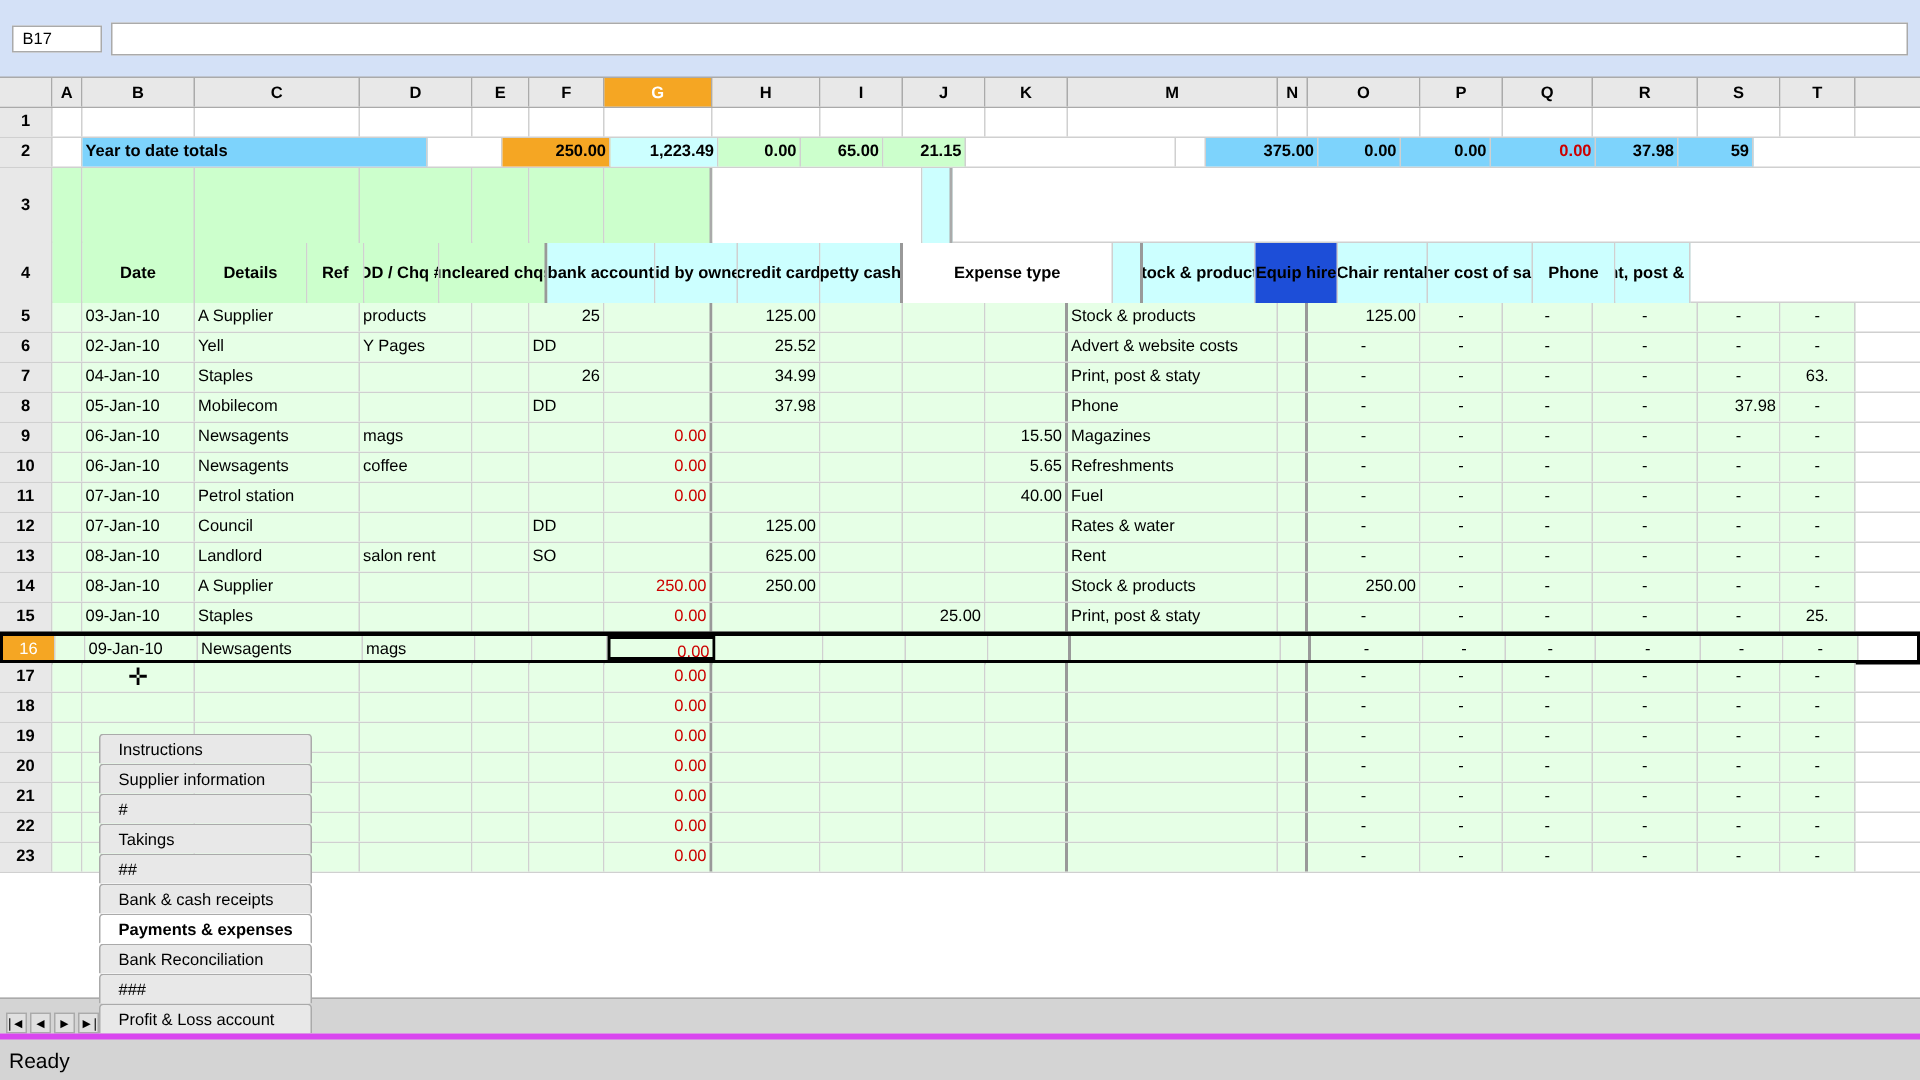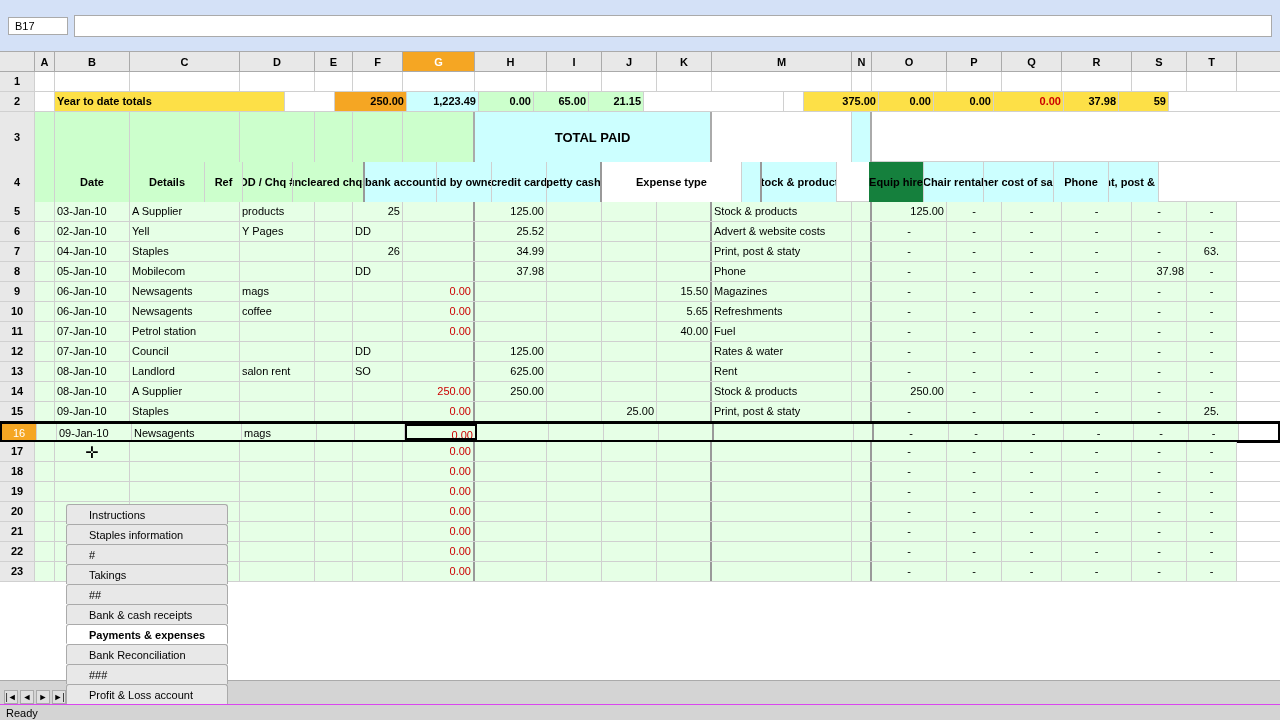--- a/index.html
+++ b/index.html
@@ -80,21 +80,21 @@
       padding: 0 2px;
       white-space: nowrap;
       overflow: hidden;
       flex-shrink: 0;
     }
 
     .cell.num { text-align: right; }
     .cell.center { text-align: center; }
 
     
-    .bg-yellow { background: #fde047; }
+    .bg-yellow { background: #7dd3fc; }
     .bg-light-green { background: #e6ffe6; }
     .bg-orange-active { background: #f5a623; }
 
     
     .text-red { color: #cc0000; }
 
     .bold { font-weight: bold; }
 
     
     .tab-bar {
@@ -102,46 +102,46 @@
       background: #d4d4d4;
       display: flex;
       align-items: flex-end;
       border-top: 1px solid #aaa;
       padding-left: 4px;
       flex-shrink: 0;
     }
 
     .tab {
       height: 20px;
-      padding: 0 22px;
+      padding: 0 12px;
       border: 1px solid #aaa;
       border-bottom: none;
       background: #e8e8e8;
       font-size: 11px;
       line-height: 20px;
       margin-right: 2px;
       cursor: pointer;
       border-radius: 3px 3px 0 0;
     }
 
     .tab.active {
       background: #fff;
       font-weight: bold;
       border-bottom: 1px solid #fff;
     }
 
     
     .status-bar {
-      height: 16px;
+      height: 31px;
       background: #d4d4d4;
-      border-top: 1px solid #d946ef;
+      border-top: 4px solid #d946ef;
       display: flex;
       align-items: center;
       padding: 0 6px;
-      font-size: 11px;
+      font-size: 14px;
       flex-shrink: 0;
     }
 
     
     .w-rn { width: 35px; min-width: 35px; }
     .w-a { width: 20px; min-width: 20px; }
     .w-b { width: 75px; min-width: 75px; }
     .w-c { width: 110px; min-width: 110px; }
     .w-d { width: 75px; min-width: 75px; }
     .w-e { width: 38px; min-width: 38px; }
@@ -260,42 +260,41 @@
     <div class="grid-row" style="height:50px;">
       <div class="row-num-col w-rn cell" style="height:50px; line-height:50px;">3</div>
       <div class="cell w-a" style="height:50px; background:#ccffcc;"></div>
       <div class="cell w-b" style="height:50px; background:#ccffcc;"></div>
       <div class="cell w-c" style="height:50px; background:#ccffcc;"></div>
       <div class="cell w-d" style="height:50px; background:#ccffcc;"></div>
       <div class="cell w-e" style="height:50px; background:#ccffcc;"></div>
       <div class="cell w-f" style="height:50px; background:#ccffcc;"></div>
       <div class="cell w-g" style="height:50px; background:#ccffcc; border-right:2px solid #aaa;"></div>
 
-      <div class="cell" style="height:50px; width:237px; min-width:237px; text-align:center; font-weight:bold; font-size:13px; background:#ccffff; display:flex; align-items:center; justify-content:center; border-right:2px solid #aaa;">TOTAL PAID</div>
       <div class="cell w-m" style="height:50px; background:#fff;"></div>
       <div class="cell w-n" style="height:50px; background:#ccffff; border-right:2px solid #aaa;"></div>
 
     </div>
 
     <div class="grid-row" style="height:40px;">
       <div class="row-num-col w-rn cell" style="height:40px; line-height:40px;">4</div>
       <div class="cell w-a" style="height:40px; background:#ccffcc;"></div>
       <div class="cell w-b center bold" style="height:40px; display:flex; align-items:center; justify-content:center; background:#ccffcc;">Date</div>
       <div class="cell w-d center bold" style="height:40px; display:flex; align-items:center; justify-content:center; background:#ccffcc;">Details</div>
       <div class="cell w-e center bold" style="height:40px; display:flex; align-items:center; justify-content:center; background:#ccffcc;">Ref</div>
       <div class="cell w-f center bold" style="height:40px; display:flex; align-items:center; justify-content:center; background:#ccffcc;">DD / Chq #</div>
       <div class="cell w-g center bold" style="height:40px; display:flex; align-items:center; justify-content:center; background:#ccffcc; border-right:2px solid #999;">uncleared chqs</div>
       <div class="cell w-h center bold" style="height:40px; display:flex; align-items:center; justify-content:center; background:#ccffff;">bank account</div>
       <div class="cell w-i center bold" style="height:40px; display:flex; align-items:center; justify-content:center; background:#ccffff;">paid by owners</div>
       <div class="cell w-j center bold" style="height:40px; display:flex; align-items:center; justify-content:center; background:#ccffff;">credit card</div>
       <div class="cell w-k center bold" style="height:40px; display:flex; align-items:center; justify-content:center; background:#ccffff; border-right:2px solid #999;">petty cash</div>
       <div class="cell w-m center bold" style="height:40px; display:flex; align-items:center; justify-content:center; background:#fff;">Expense type</div>
       <div class="cell w-n" style="height:40px; background:#ccffff; border-right:2px solid #999;"></div>
       <div class="cell w-o center bold" style="height:40px; display:flex; align-items:center; justify-content:center; background:#ccffff;">Stock &amp; products</div>
-      <div class="cell w-p center bold" style="height:40px; display:flex; align-items:center; justify-content:center; background:#15803d;margin-left:32px;">Equip hire</div>
+      <div class="cell w-p center bold" style="height:40px; display:flex; align-items:center; justify-content:center; background:#1d4ed8;">Equip hire</div>
       <div class="cell w-q center bold" style="height:40px; display:flex; align-items:center; justify-content:center; background:#ccffff;">Chair rental</div>
       <div class="cell w-r center bold" style="height:40px; display:flex; align-items:center; justify-content:center; background:#ccffff;">Other cost of sales</div>
       <div class="cell w-s center bold" style="height:40px; display:flex; align-items:center; justify-content:center; background:#ccffff;">Phone</div>
       <div class="cell w-t center bold" style="height:40px; display:flex; align-items:center; justify-content:center; background:#ccffff;">Print, post &amp; stat</div>
     </div>
 
     <div class="grid-row">
       <div class="row-num-col w-rn cell">5</div>
       <div class="cell w-a bg-light-green"></div>
       <div class="cell w-b bg-light-green">03-Jan-10</div>
@@ -735,21 +734,21 @@
 
   <div class="tab-bar">
     <div class="scroll-buttons">
       <div class="scroll-btn">|◄</div>
       <div class="scroll-btn">◄</div>
       <div class="scroll-btn">►</div>
       <div class="scroll-btn">►|</div>
     </div>
     <div id="tabs-container">
         <div class="tab">Instructions</div>
-        <div class="tab">Staples information</div>
+        <div class="tab">Supplier information</div>
         <div class="tab">#</div>
         <div class="tab">Takings</div>
         <div class="tab">##</div>
         <div class="tab">Bank &amp; cash receipts</div>
         <div class="tab active">Payments &amp; expenses</div>
         <div class="tab">Bank Reconciliation</div>
         <div class="tab">###</div>
         <div class="tab">Profit &amp; Loss account</div>
       </div>
   </div>

